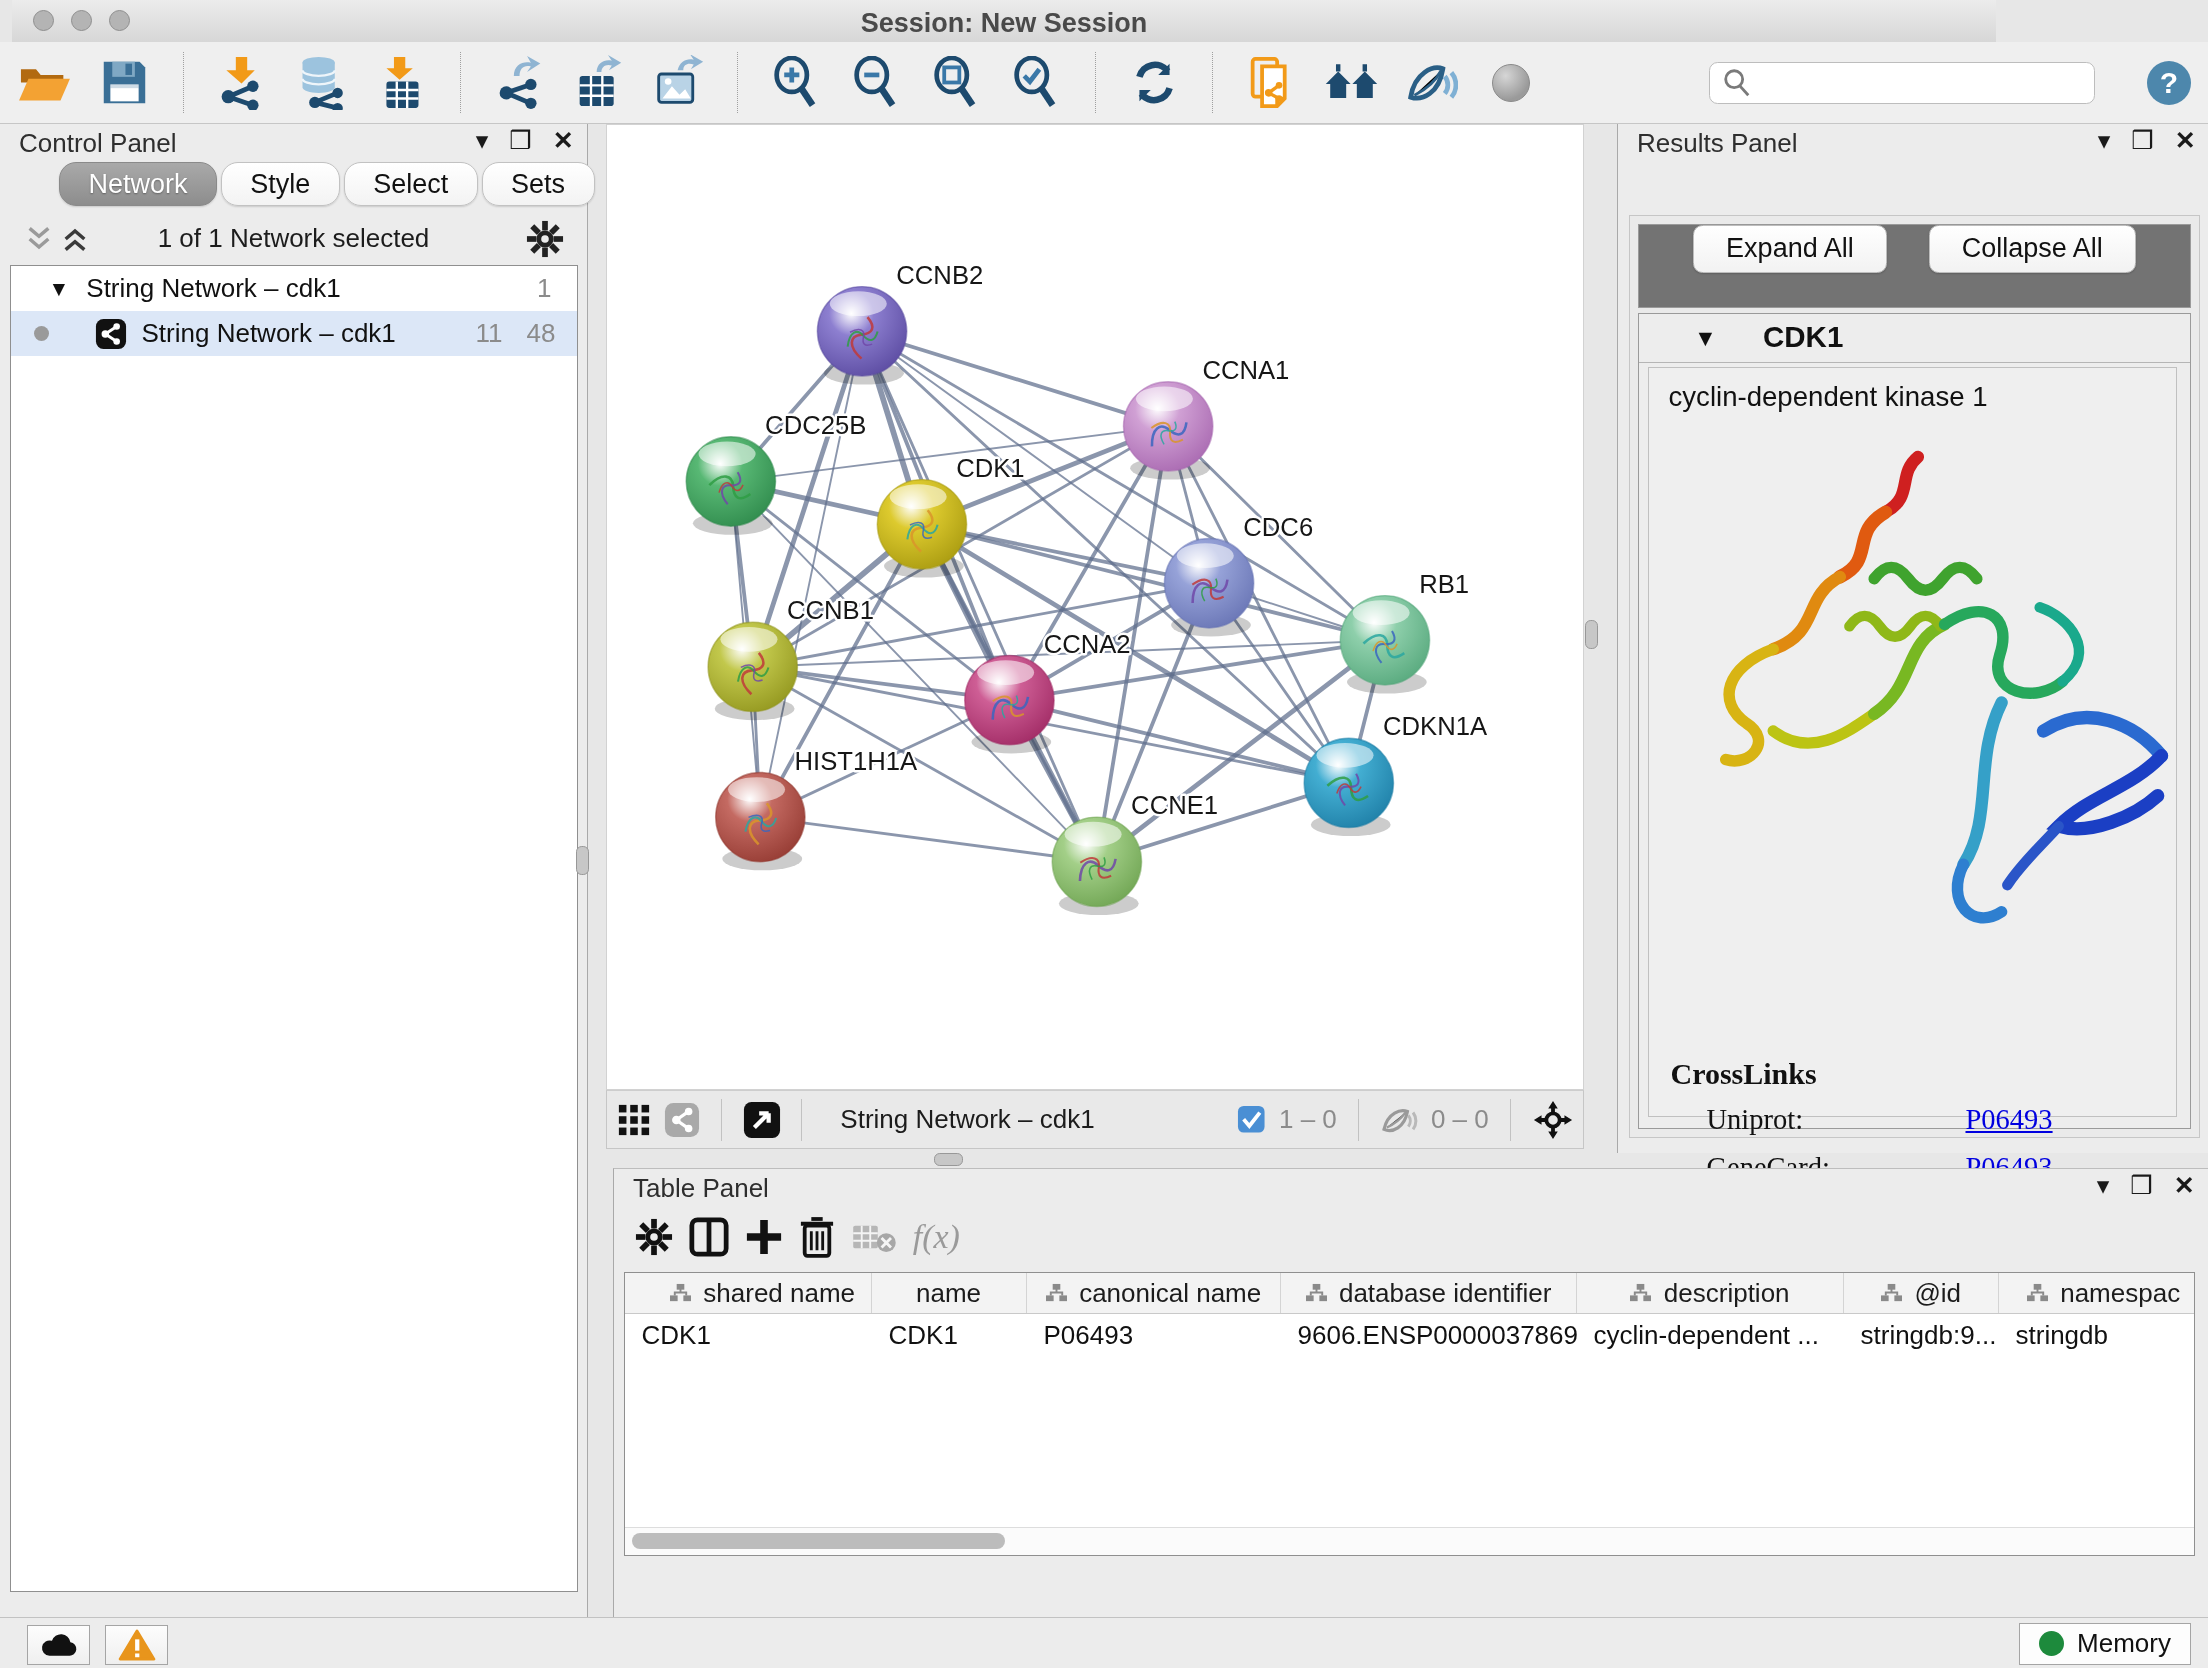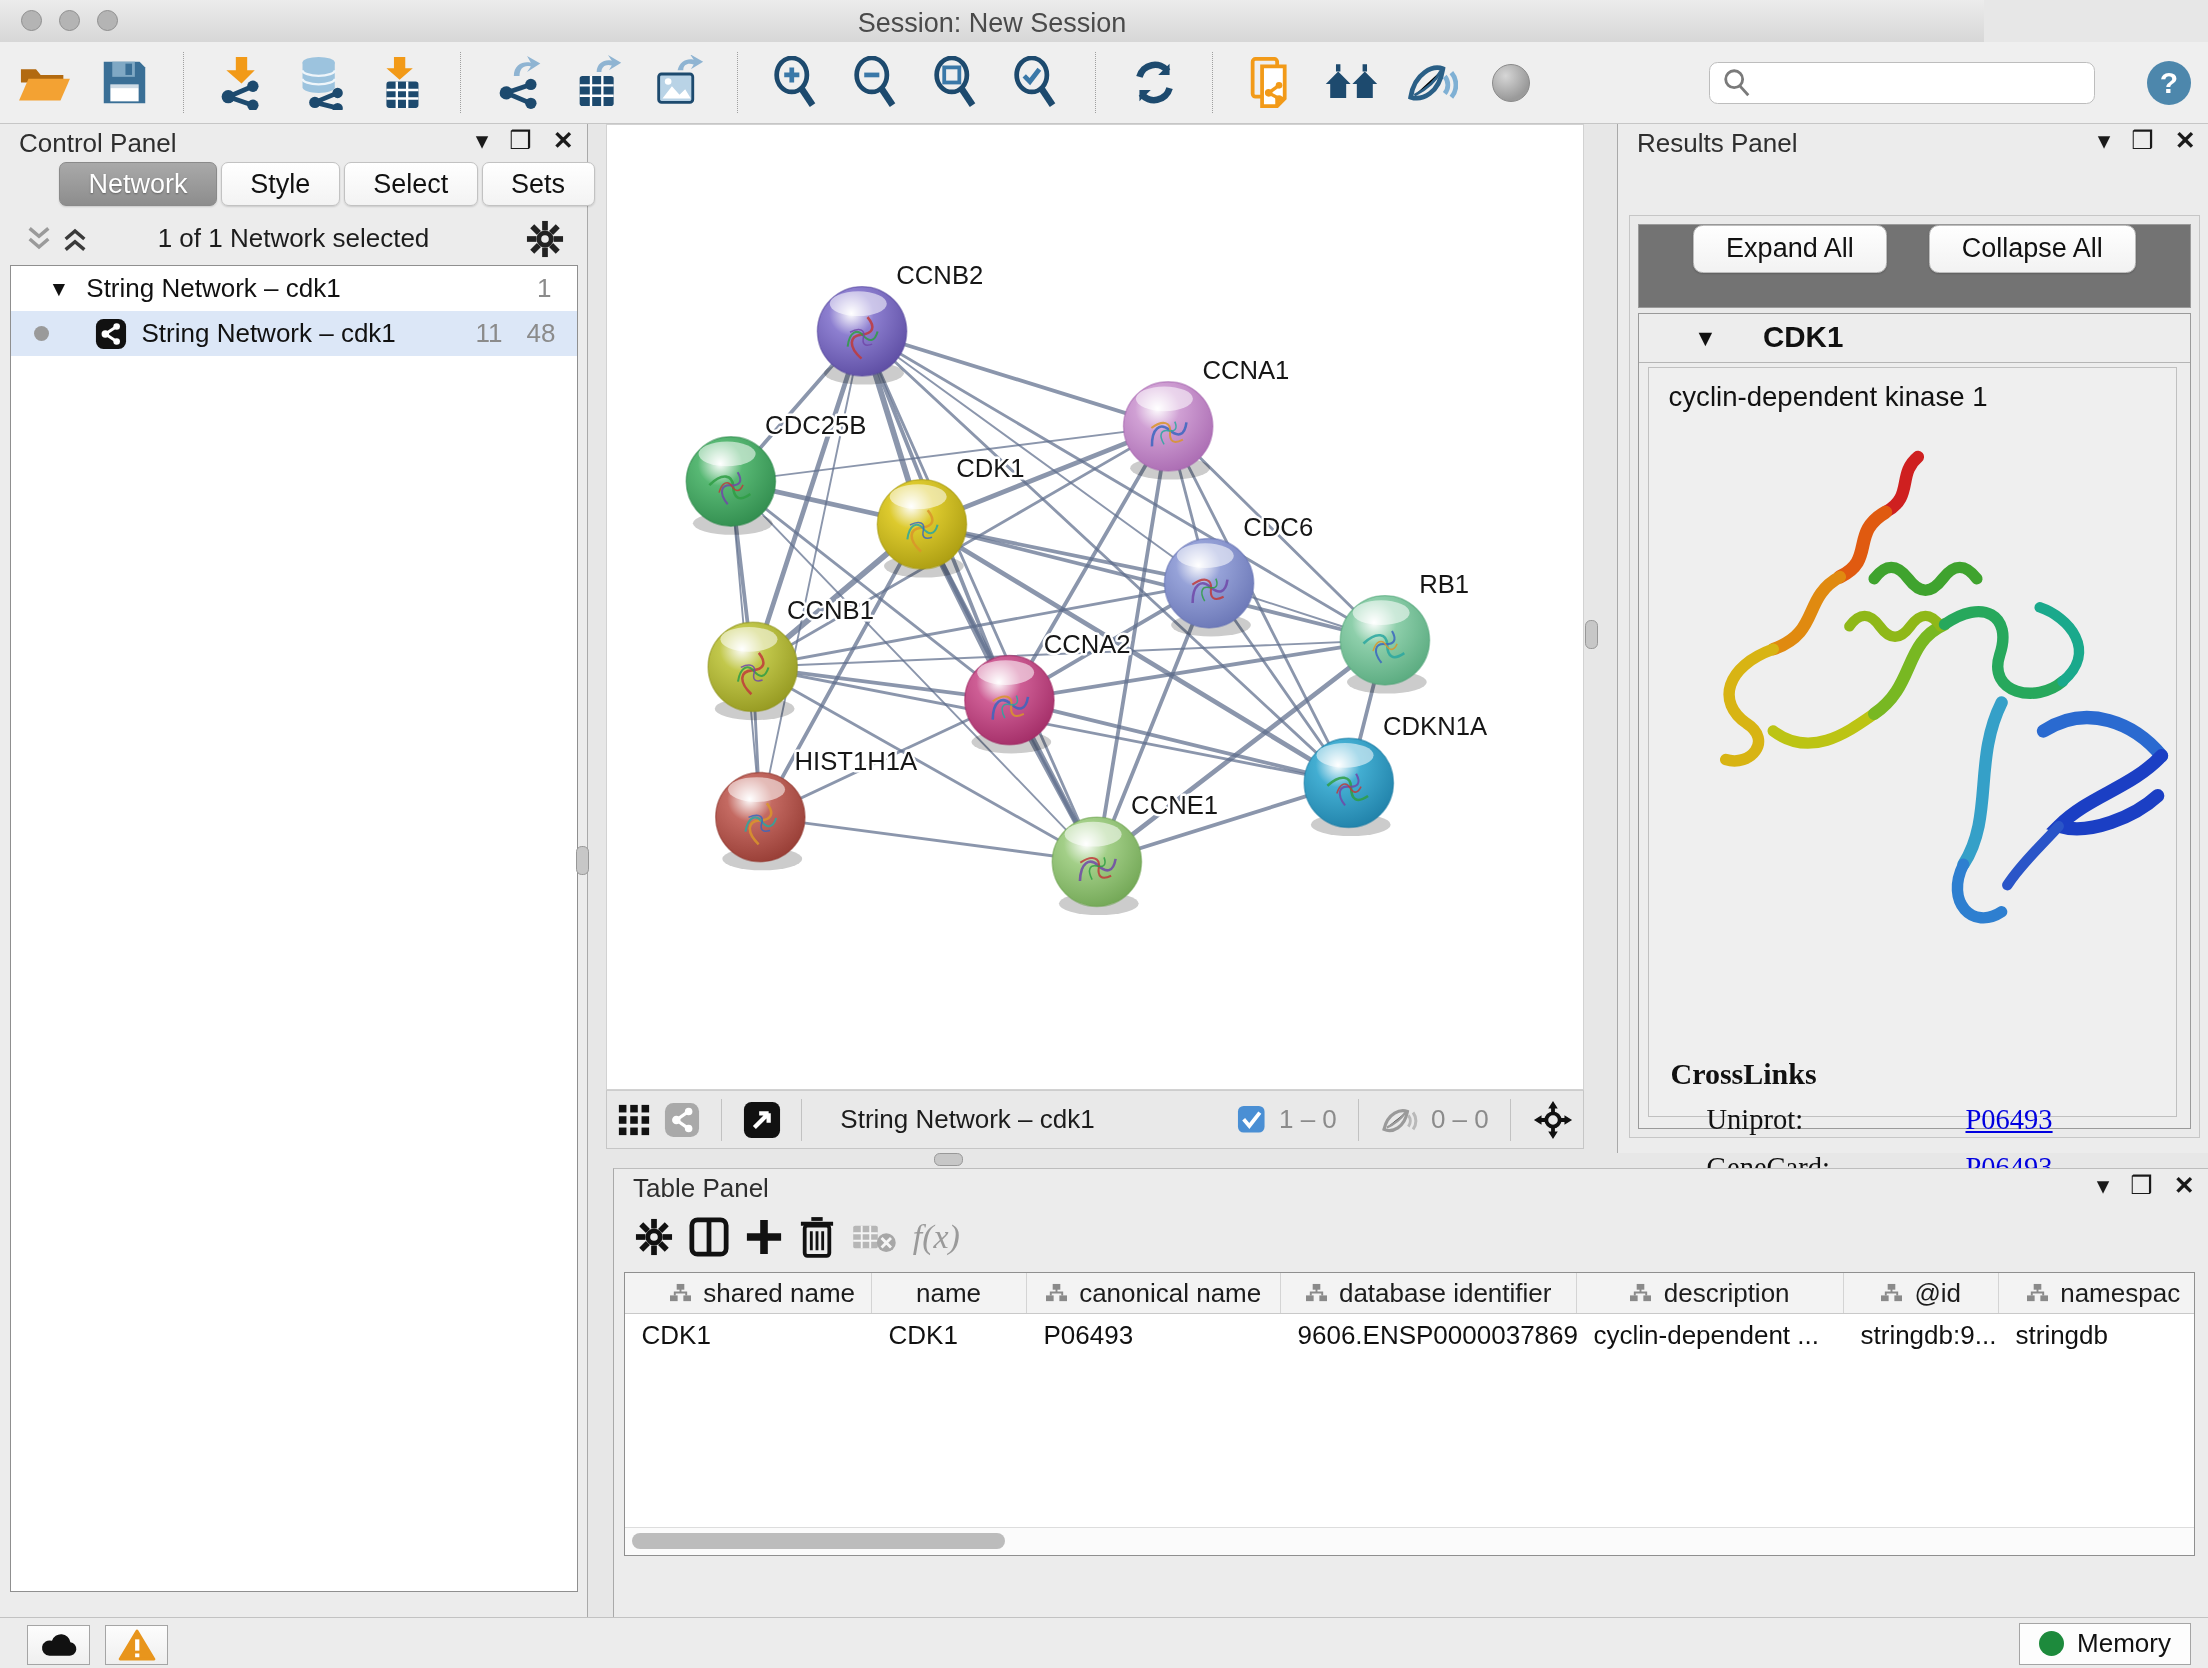--- a/index.html
+++ b/index.html
@@ -1,35 +1,35 @@
 <!DOCTYPE html>
 <html style="font-size:15px"><head>
 <meta charset="utf-8">
 <style>
   html,body{margin:0;padding:0;background:#cfcfcf;}
   .window{position:relative;width:2208px;height:1668px;background:#e7e7e7;font-family:"Liberation Sans",sans-serif;overflow:hidden;-webkit-font-smoothing:antialiased;}
   
-  .titlebar{position:absolute;left:0;top:0;width:1984px;height:42px;background:linear-gradient(#ececec,#d7d7d7);border-bottom:1px solid #b3b3b3;}
+  .titlebar{position:absolute;left:12px;top:0;width:1984px;height:42px;background:linear-gradient(#ececec,#d7d7d7);border-bottom:1px solid #b3b3b3;font-weight:bold;}
   .traffic{position:absolute;left:21px;top:9.5px;display:flex;gap:17px;}
   .tl{width:21px;height:21px;border-radius:50%;background:#b4b4b4;border:1px solid #8f8f8f;box-sizing:border-box;}
   .wtitle{position:absolute;left:0;right:0;top:7.6px;text-align:center;font-size:27px;color:#4a4a4a;}
   
   .toolbar{position:absolute;left:0;top:42px;width:2208px;height:82px;background:#efefef;border-bottom:1px solid #c6c6c6;display:flex;align-items:center;padding:0 17px;box-sizing:border-box;gap:25px;}
   .tbtn{width:55px;height:57px;display:flex;align-items:center;justify-content:center;}
   .tbsep{width:0;height:61px;border-left:1.9px dotted #9f9f9f;margin:0 5.7px;}
   .tb-spacer{flex:1;}
   .searchbox{position:relative;width:384px;height:40px;background:#fff;border:1.9px solid #bdbdbd;border-radius:8.6px;display:flex;align-items:center;}
   .searchbox input{border:none;outline:none;font-size:25px;flex:1;margin-left:7.6px;background:transparent;font-family:"Liberation Sans",sans-serif;}
   .helpbtn{width:44px;height:44px;border-radius:50%;background:#4d87ac;color:#fff;font-size:30px;font-weight:bold;display:flex;align-items:center;justify-content:center;margin-left:27px;}
   
   .phead{position:absolute;left:0;right:0;top:0;height:36px;}
   .phead .ptitle{position:absolute;left:19px;top:3.8px;font-size:26px;color:#2e2e2e;}
   .phead .picons{position:absolute;right:13.3px;top:1.9px;display:flex;gap:21px;align-items:center;font-size:25px;color:#1a1a1a;}
   .picn{cursor:default;}
-  .tabbtn{height:42px;padding:0 28.5px;display:flex;align-items:center;justify-content:center;font-size:27px;color:#111;background:linear-gradient(#ffffff,#f3f3f3);border:1px solid #c2c2c2;border-radius:7px;margin-right:3.8px;box-shadow:0 1px 1.9px rgba(0,0,0,.15);}
+  .tabbtn{height:42px;padding:0 28.5px;display:flex;align-items:center;justify-content:center;font-size:27px;color:#111;background:linear-gradient(#ffffff,#f3f3f3);border:1px solid #c2c2c2;border-radius:17px;margin-right:3.8px;box-shadow:0 1px 1.9px rgba(0,0,0,.15);}
   .tabbtn.active{background:linear-gradient(#a9a9a9,#8d8d8d);color:#fff;border-color:#8a8a8a;text-shadow:0 1px 1.9px rgba(0,0,0,.35);}
   
   .control-panel{position:absolute;left:0;top:124px;width:588px;height:1493px;background:#ececec;border-right:1px solid #a9a9a9;box-sizing:border-box;}
   .cp-tabs{position:absolute;left:59px;top:38px;display:flex;}
   .cp-toolrow{position:absolute;left:0;right:0;top:91px;height:46px;}
   .cp-status{position:absolute;left:0;right:0;top:7.6px;text-align:center;font-size:26px;color:#1c1c1c;}
   .cp-tree{position:absolute;left:9.5px;right:9.5px;top:141px;bottom:25px;background:#fff;border:1px solid #8f8f8f;}
   .tree-row{position:relative;height:45px;display:flex;align-items:center;font-size:26px;color:#111;}
   .tree-row.selected{background:#dce7f7;}
   .tr-caret{margin:0 17px 0 38px;font-size:21px;color:#111;}

